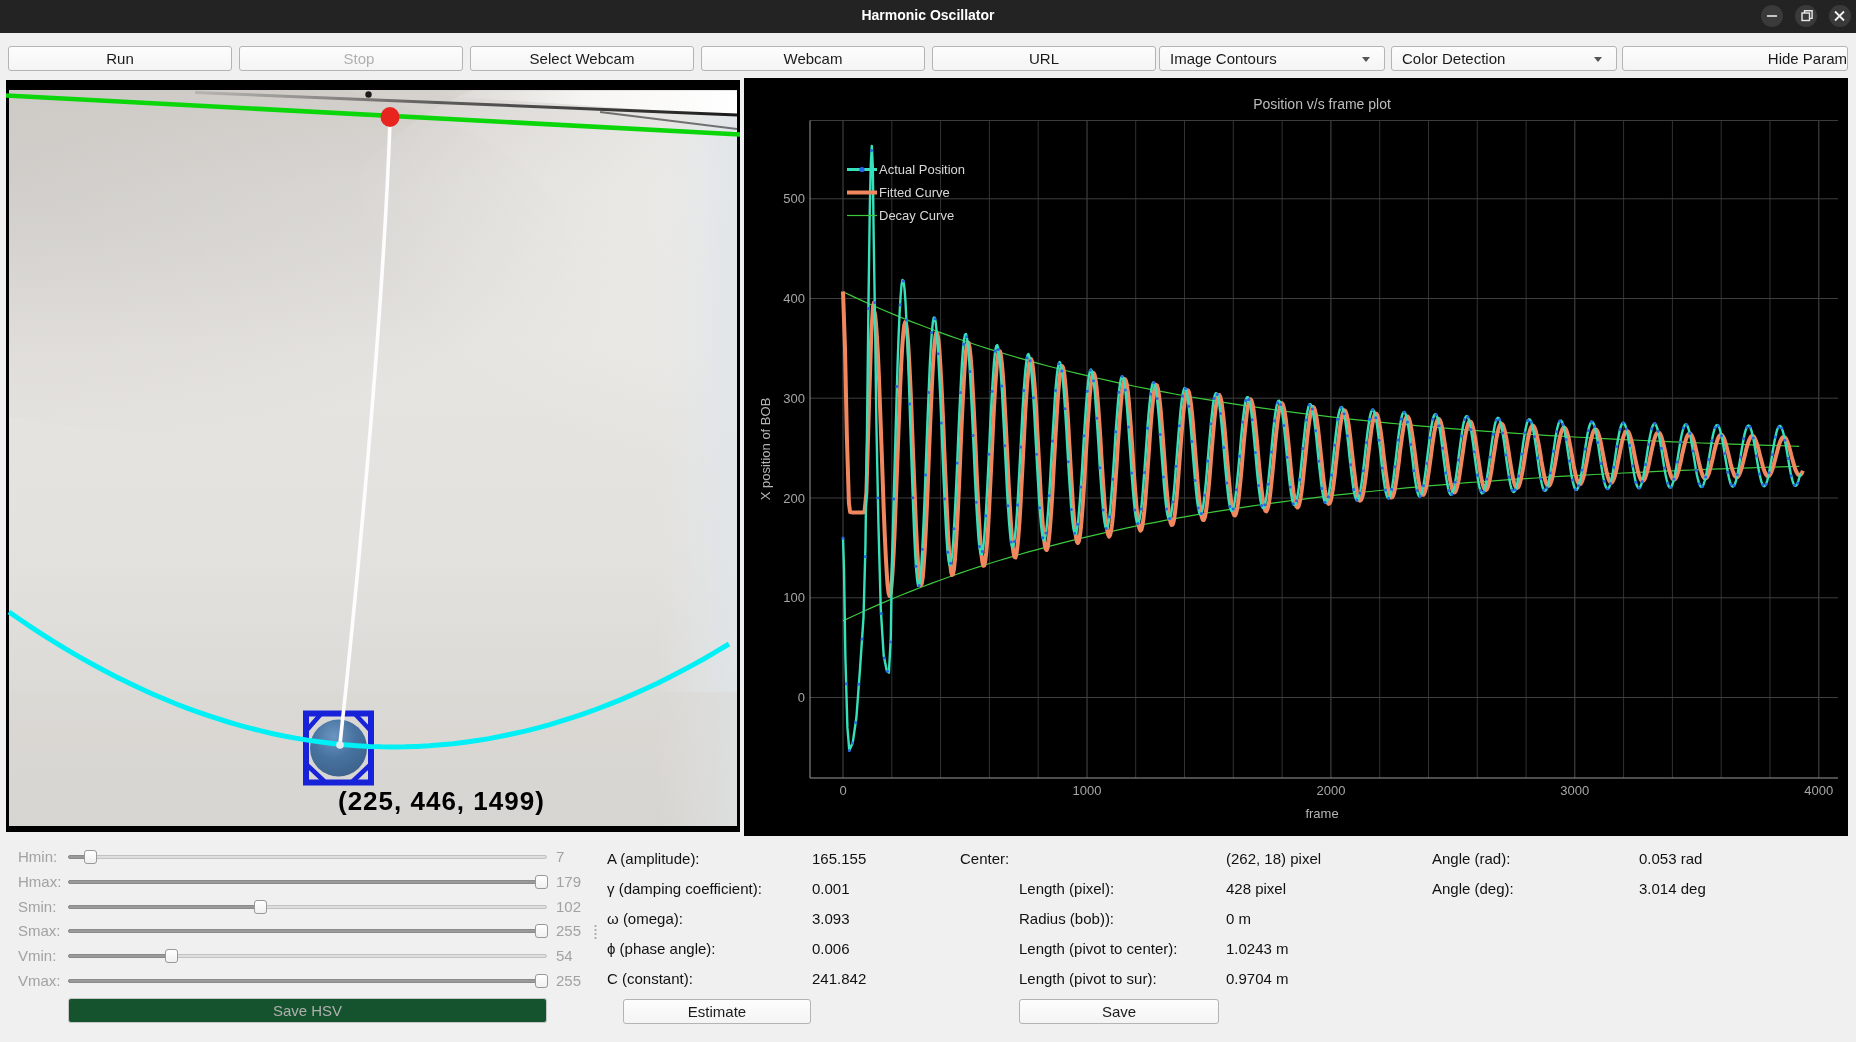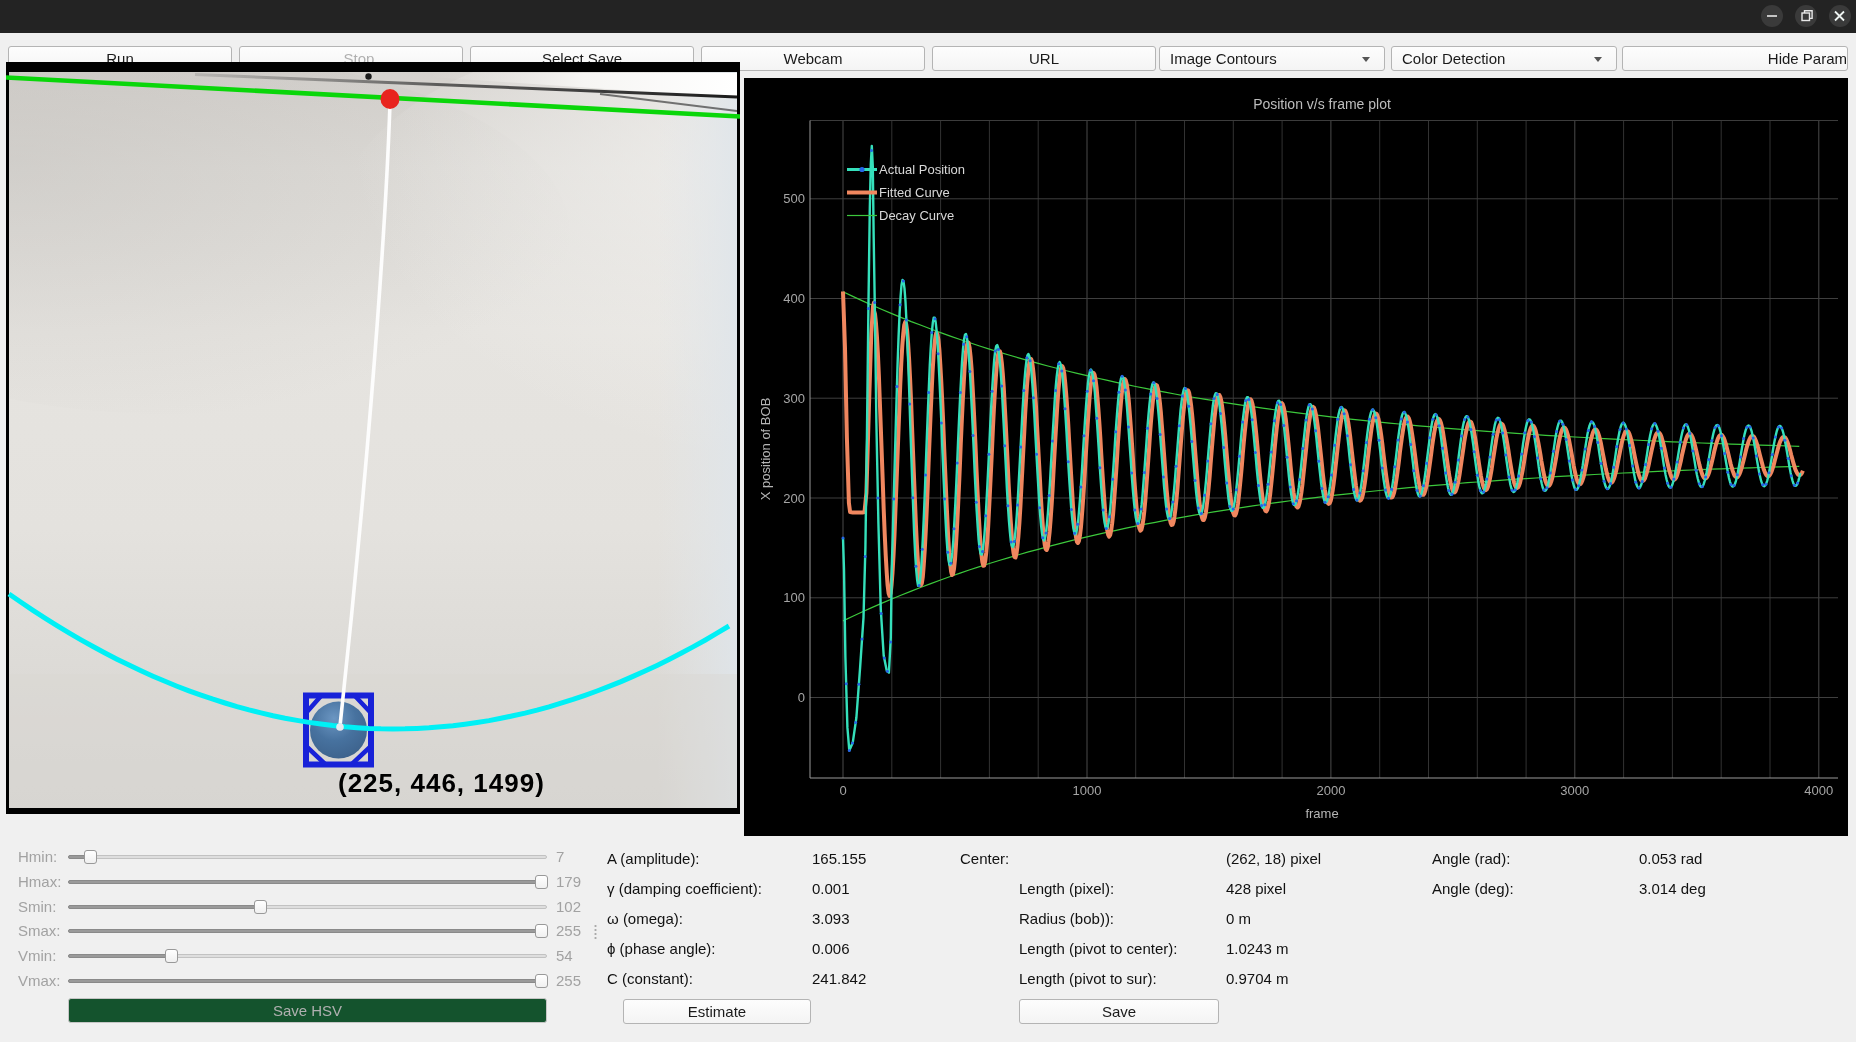--- a/index.html
+++ b/index.html
@@ -9,21 +9,21 @@
   font-size:14px; font-weight:bold; }
 .wbtn { position:absolute; top:5px; width:22px; height:22px; border-radius:50%; background:#3a3a3a; }
 .tbtn { position:absolute; top:46px; width:224px; height:25px; border:1px solid #b4b4b4;
   border-radius:3px; background:linear-gradient(#fdfdfd,#f4f4f4); font-size:15px; color:#1a1a1a;
   text-align:center; line-height:23px; }
 .tbtn.dis { color:#b0b0b0;padding-left:16px; }
 .tbtn.wide { width:226px;text-align:right; }
 .combo { text-align:left; padding-left:10px; }
 .arr { position:absolute; right:14px; top:10px; width:0; height:0;
   border-left:4.5px solid transparent; border-right:4.5px solid transparent; border-top:5.5px solid #555; }
-.video { position:absolute; left:6px; top:62px; width:734px; height:621px; }
+.video { position:absolute; left:6px; top:80px; width:734px; height:621px; }
 .plot { position:absolute; left:744px; top:78px; width:1104px; height:758px; background:#000; }
 .tick { font-size:13px; fill:#a5a5a5; font-family:"Liberation Sans",sans-serif; }
 .ptitle { font-size:14px; fill:#bdbdbd; font-family:"Liberation Sans",sans-serif; }
 .axlab { font-size:13px; fill:#b5b5b5; font-family:"Liberation Sans",sans-serif; }
 .leg text { font-size:13px; fill:#d8d8d8; font-family:"Liberation Sans",sans-serif; }
 .cvtext { font-size:26px; font-weight:bold; fill:#000; font-family:"Liberation Sans",sans-serif; letter-spacing:1px; }
 .slrow { position:absolute; left:0; width:620px; height:24px; }
 .sllab { position:absolute; left:18px; top:3px; font-size:15px; color:#a2a2a2; }
 .slval { position:absolute; left:556px; top:3px; font-size:15px; color:#a2a2a2; }
 .groove { position:absolute; top:10px; height:4px; background:#dedede; border:1px solid #c2c2c2; border-radius:2px; }
@@ -31,33 +31,34 @@
 .handle { position:absolute; top:5px; width:13px; height:14px; background:linear-gradient(#fff,#f0f0f0);
   border:1px solid #999; border-radius:3px; }
 .btn { position:absolute; height:25px; border:1px solid #b4b4b4; border-radius:3px;
   background:linear-gradient(#fdfdfd,#f4f4f4); font-size:15px; color:#1a1a1a; text-align:center; line-height:23px; }
 .btn.dis { color:#b0b0b0; background:#14532d; border-color:#c6c6c6; }
 .plab { position:absolute; font-size:15px; color:#111; }
 .pval { position:absolute; font-size:15px; color:#111; }
 </style></head>
 <body>
 <div class="titlebar">
+  <div class="title">Harmonic Oscillator</div>
   <div class="wbtn" style="left:1761px"></div>
   <div class="wbtn" style="left:1795px"></div>
   <div class="wbtn" style="left:1829px"></div>
   <svg style="position:absolute;left:1761px;top:5px" width="90" height="22" viewBox="0 0 90 22">
     <line x1="6" y1="11" x2="16" y2="11" stroke="#e8e8e8" stroke-width="1.6"></line>
     <rect x="41" y="8" width="7.5" height="7.5" fill="none" stroke="#e8e8e8" stroke-width="1.4"></rect>
     <path d="M43.5,8 v-2.2 h7.6 v7.6 h-2.4" fill="none" stroke="#e8e8e8" stroke-width="1.4"></path>
     <path d="M74,6.5 L83,15.5 M83,6.5 L74,15.5" stroke="#eef4f2" stroke-width="1.8"></path>
   </svg>
 </div>
 <div class="tbtn" style="left:8px">Run</div>
 <div class="tbtn dis" style="left:239px">Stop</div>
-<div class="tbtn" style="left:470px">Select Save</div>
+<div class="tbtn" style="left:470px">Select Webcam</div>
 <div class="tbtn" style="left:701px">Webcam</div>
 <div class="tbtn" style="left:932px">URL</div>
 <div class="tbtn combo" style="left:1159px;width:226px">Image Contours<span class="arr"></span></div>
 <div class="tbtn combo" style="left:1391px;width:226px">Color Detection<span class="arr"></span></div>
 <div class="tbtn wide" style="left:1622px">Hide Param</div>
 <div style="position:absolute;left:594px;top:924px;width:3px;height:16px;background-image:radial-gradient(circle,#aaa 1px,transparent 1.2px);background-size:3px 4px"></div>
 <div class="video">
     <svg width="734" height="752" viewBox="6 78 734 752" style="position:absolute;left:0;top:0">
 <defs>
 <linearGradient id="wall" x1="0" y1="0" x2="0" y2="1">

